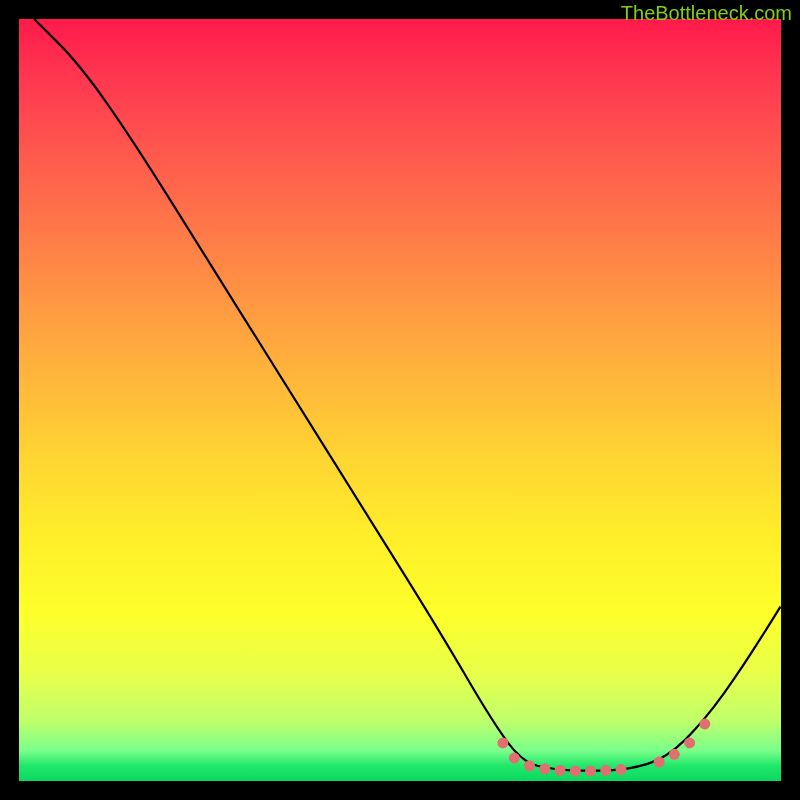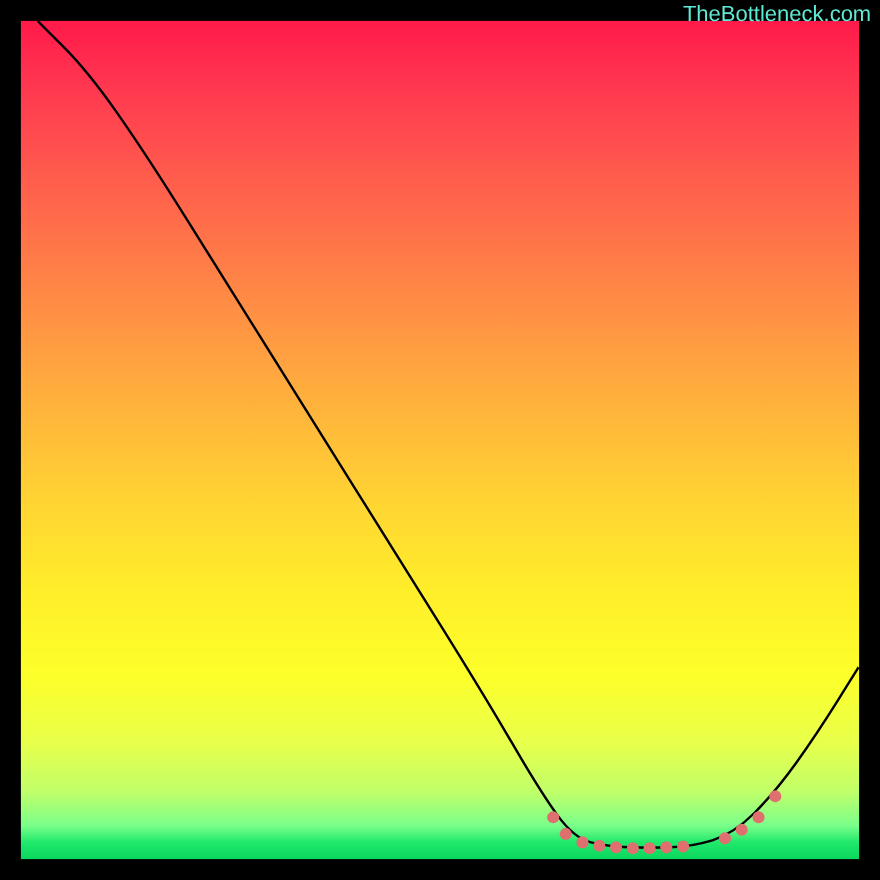--- a/index.html
+++ b/index.html
@@ -30,21 +30,21 @@
       #c0ff6a 92%,
       #7aff8a 96%,
       #20e86a 98%,
       #0ad860 100%
     );
   }
   .watermark {
     position: absolute;
     top: 2px;
     right: 8px;
-    color: #5eead4;
+    color: #84cc16;
     font-size: 20px;
     font-weight: 500;
     z-index: 10;
   }
   svg.curve {
     position: absolute;
     left: 0;
     top: 0;
     width: 762px;
     height: 762px;

